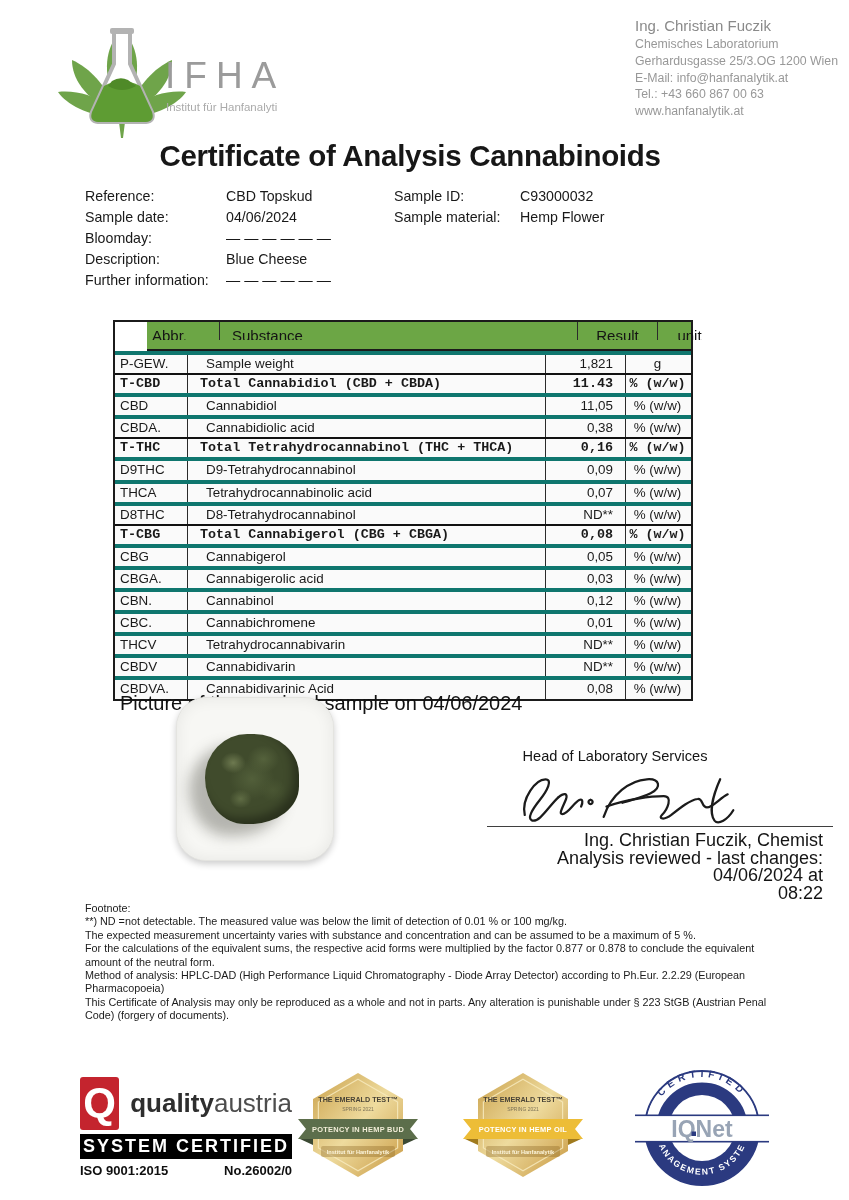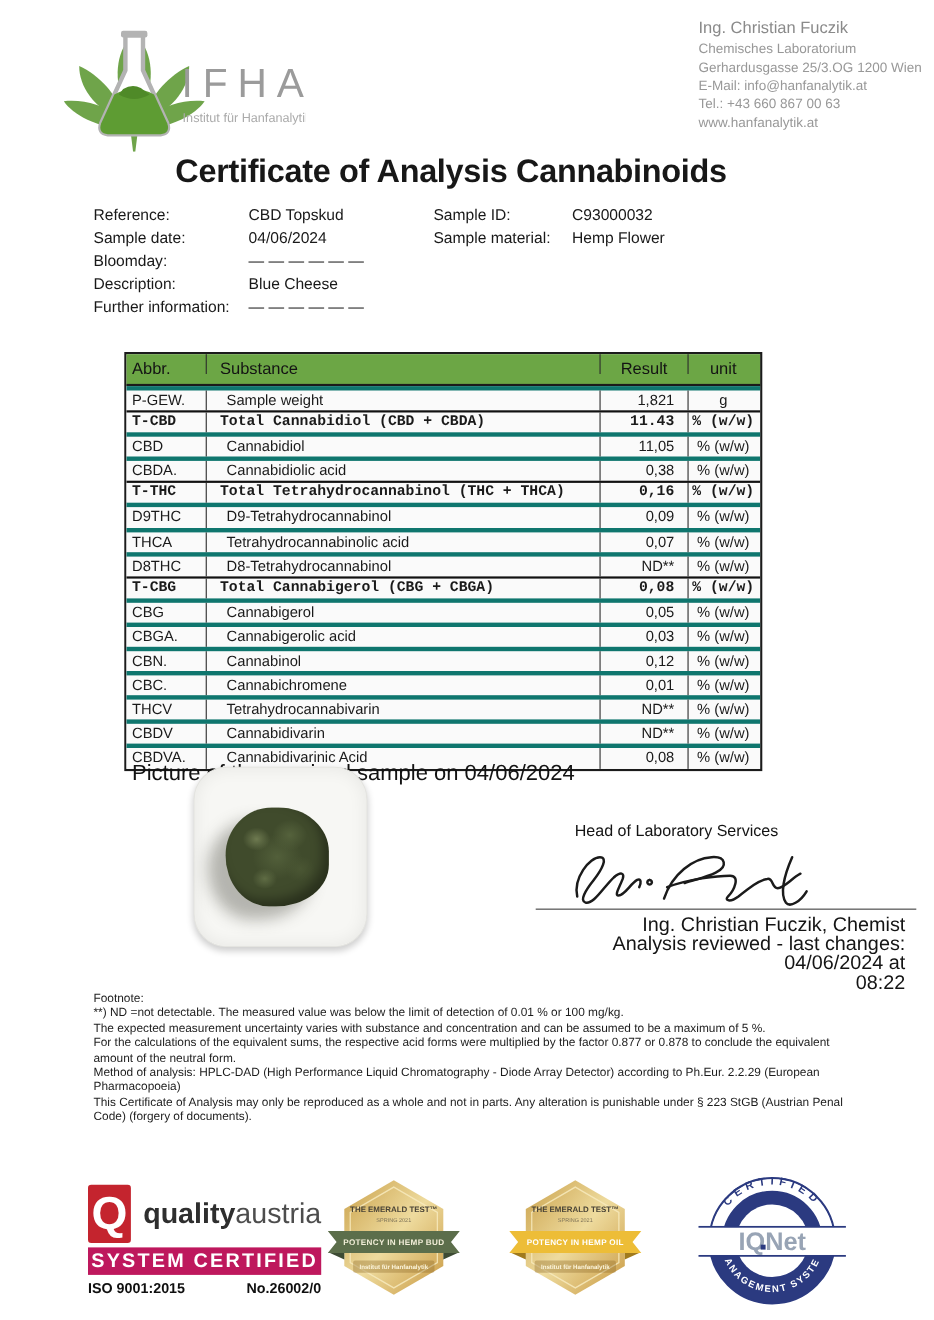--- a/index.html
+++ b/index.html
@@ -22,21 +22,21 @@
   #info-right{left:394px;top:186px;width:330px;}
   .info-row{display:flex;height:21px;line-height:21px;}
   #info-left .info-label{width:141px;}
   #info-right .info-label{width:126px;}
   .info-value{flex:1;}
 
   
   #results-table{left:113px;top:320px;width:576px;border:2px solid #1b1b1b;background:#fff;}
   .tr{display:grid;grid-template-columns:72px 358px 80px 64px;background:#fafafa;}
   .tr + .tr{border-top:4px solid #0f766e;}
-  .tr.head{background:#6CA645;border-top:none;border-bottom:2px solid #1b1b1b;height:27px;}
+  .tr.head{background:#6CA645;border-top:none;border-bottom:2px solid #1b1b1b;height:27px;margin-left:32px;}
   .tr.head .td{line-height:27px;font-size:15px;color:#141414;}
   .td{height:18.1px;line-height:18.2px;font-size:13.4px;overflow:hidden;white-space:nowrap;border-left:1px solid #2b2b2b;}
   .td:first-child{border-left:none;}
   .td.abbr{padding-left:5px;}
   .td.sub{padding-left:18px;}
   .td.res{text-align:right;padding-right:12px;}
   .td.unit{text-align:center;}
   .tr.bold-row{border-top:2px solid #111;}
   .tr.bold-row .td{font-weight:700;font-family:Liberation Mono, monospace;}
   .tr.bold-row .td.sub{padding-left:12px;}
@@ -73,21 +73,21 @@
   #footnote{left:85px;top:902px;width:706px;font-size:10.8px;line-height:13.4px;color:#1c1c1c;}
 
   
   #qa{left:80px;top:1077px;width:212px;}
   #qa .qa-top{display:flex;align-items:center;}
   #qa .qa-q{width:53px;height:53px;background:#C4242E;border-radius:3px;color:#fff;
             font-size:42px;font-weight:700;text-align:center;line-height:52px;}
   #qa .qa-brand{margin-left:11px;font-size:26px;color:#2e2e2e;white-space:nowrap;}
   #qa .qa-brand .b{font-weight:700;}
   #qa .qa-brand .l{font-weight:400;color:#4d4d4d;}
-  #qa .qa-banner{margin-top:4px;height:25px;background:#be185d;color:#fff;text-align:center;
+  #qa .qa-banner{margin-top:4px;height:25px;background:#000000;color:#fff;text-align:center;
                  font-weight:700;font-size:18px;letter-spacing:2px;line-height:25px;}
   #qa .qa-iso{margin-top:4px;display:flex;justify-content:space-between;font-weight:700;font-size:13px;color:#0f0f0f;}
 
   svg text{font-family:"Liberation Sans",sans-serif;}
 </style>
 </head>
 <body>
 
 <div id="page">
 

